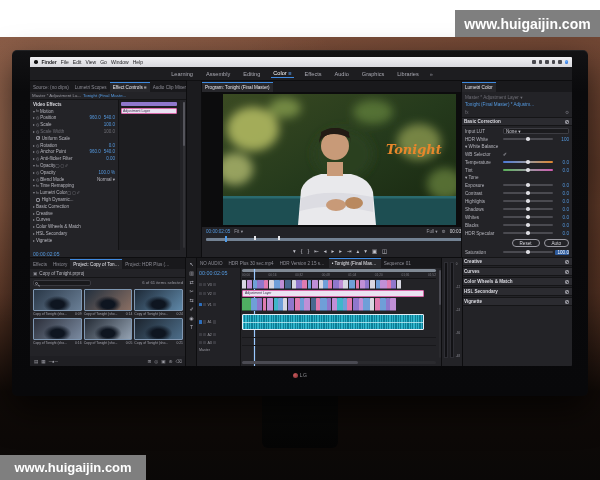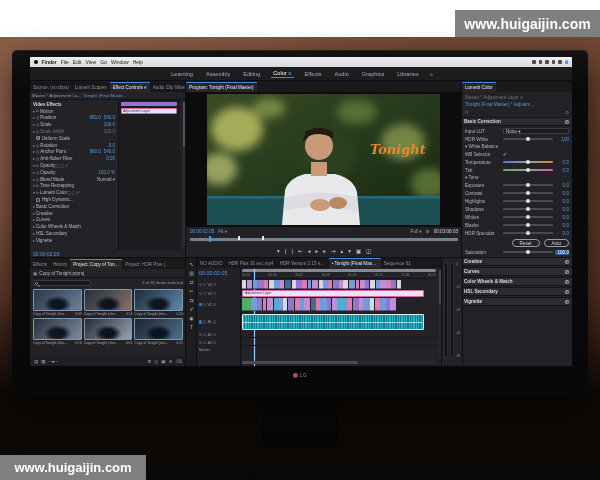--- a/index.html
+++ b/index.html
@@ -299,21 +299,21 @@
             <div class="ec-row">
               <span class="tw">▸</span>
               <span>Vignette</span>
             </div>
           </div>
         <div class="ec-foot">
           <span class="blue">00:00:02:05</span>
         </div>
       </div>
 
-      <div class="panel" style="left:156px;top:24px;width:276px;height:177px">
+      <div class="panel" style="left:172px;top:24px;width:276px;height:177px">
         <div class="tabrow">
           <span class="tab active" style="max-width:120px">Program: Tonight (Final Master)</span>
         </div>
         <div class="video">
           <div class="frame">
             <svg width="233" height="131" viewBox="0 0 233 131">
               <defs>
                 <filter id="bl">
                     <feGaussianBlur stdDeviation="5"></feGaussianBlur>
                   </filter>

